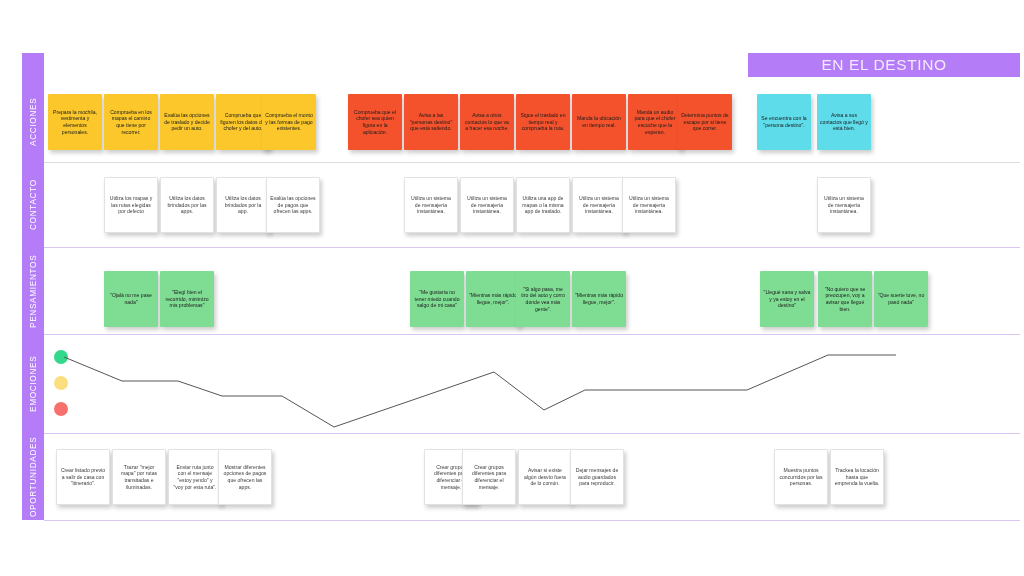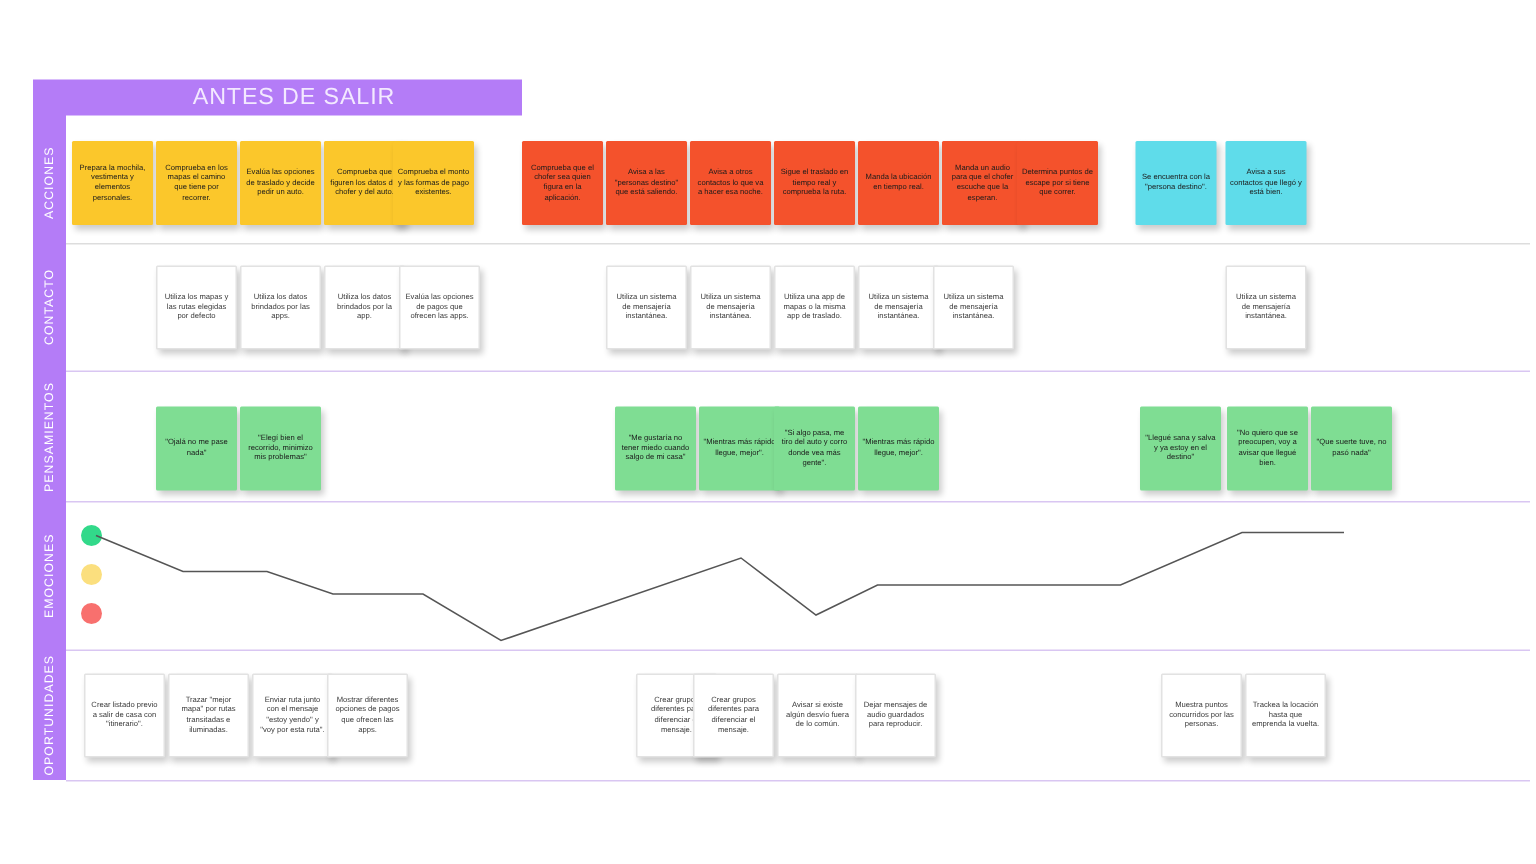--- a/index.html
+++ b/index.html
@@ -117,21 +117,21 @@
   }
 </style>
 </head>
 <body>
 
 <div id="board">
 
   <div class="rail"></div>
 
   <div class="header-band">
-    <div class="phase-title" style="left:0px; width:304px;">ANTES DE SALIR</div>
+    <div class="phase-title" style="left:704px; width:272px;">EN EL DESTINO</div>
   </div>
 
   <div class="row-label" style="top:81px; height:81px;">ACCIONES</div>
   <div class="row-label" style="top:163px; height:84px;">CONTACTO</div>
   <div class="row-label" style="top:248px; height:86px;">PENSAMIENTOS</div>
   <div class="row-label" style="top:335px; height:98px;">EMOCIONES</div>
   <div class="row-label" style="top:434px; height:86px;">OPORTUNIDADES</div>
 
   <div class="row-sep plain" style="top:162px;"></div>
   <div class="row-sep" style="top:247px;"></div>

